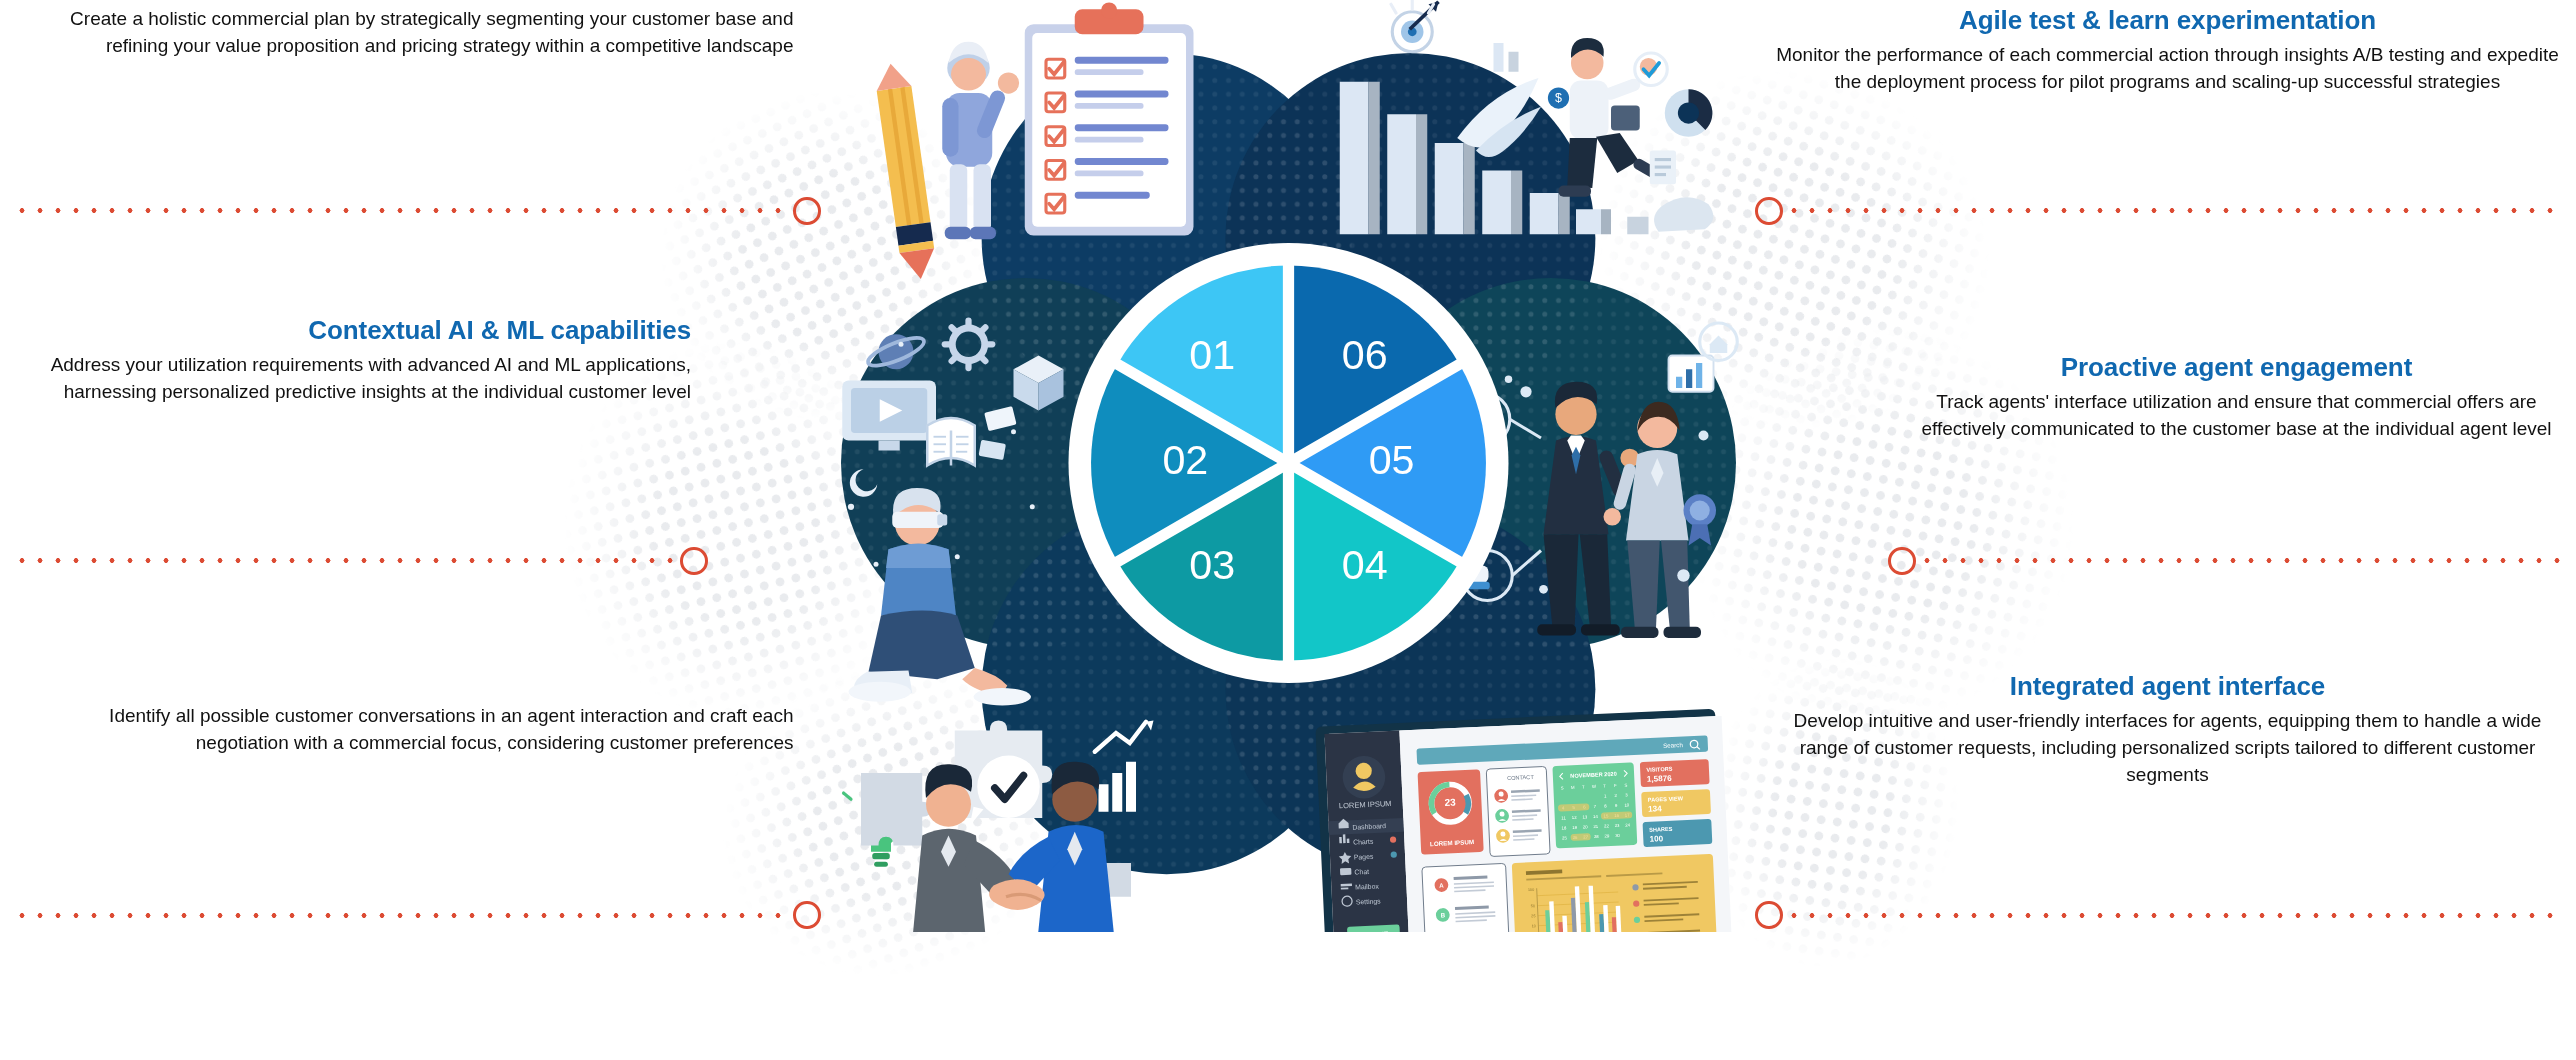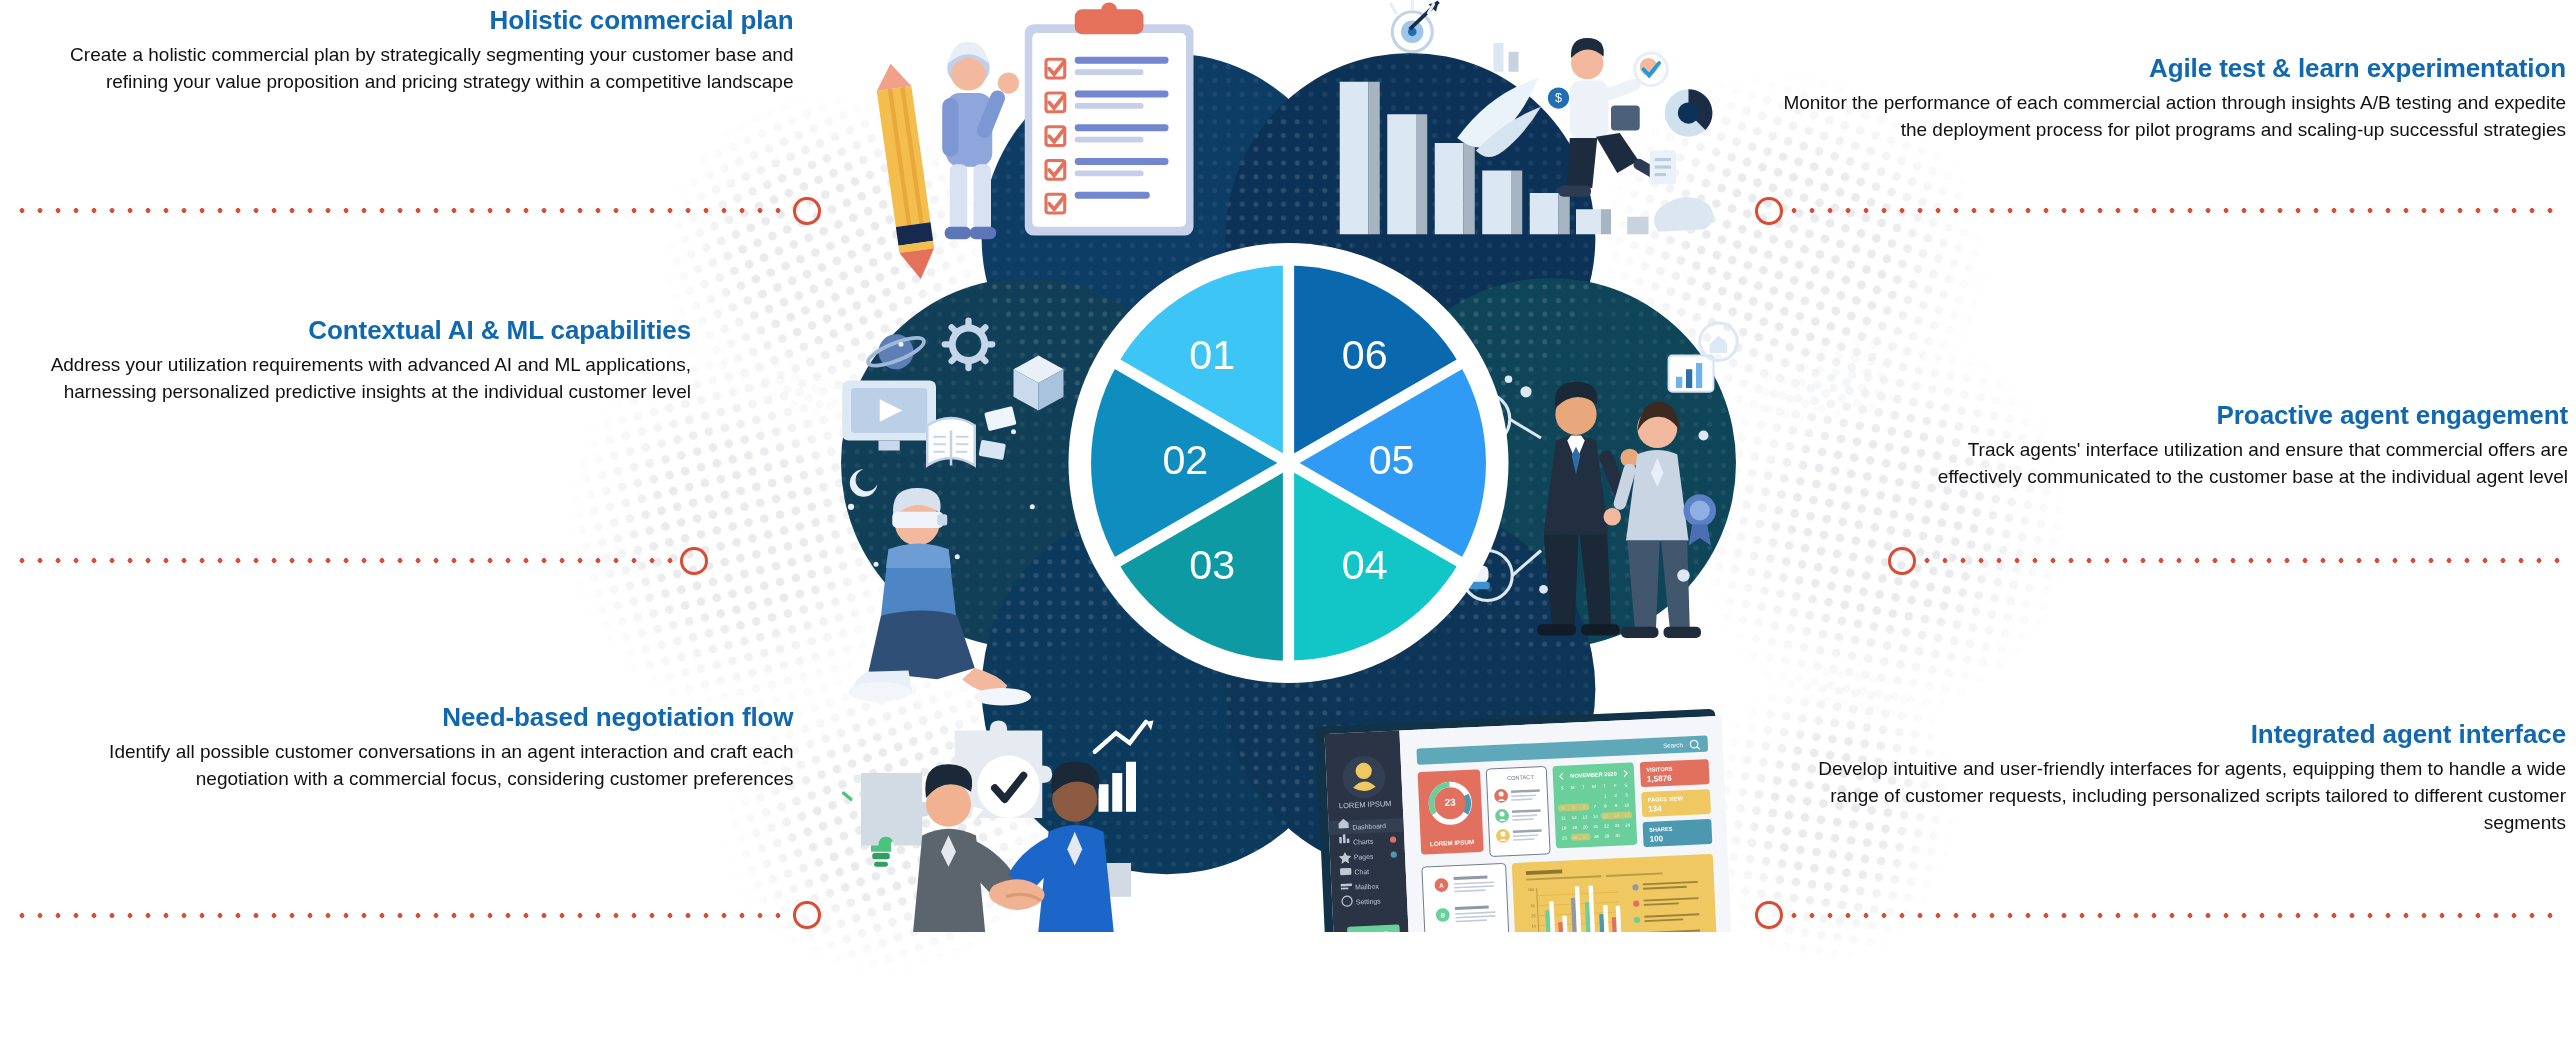--- a/index.html
+++ b/index.html
@@ -75,21 +75,21 @@
     margin-bottom: 7.5px;
     white-space: nowrap;
   }
   .block p {
     color: #111111;
     font-size: 19px;
     line-height: 1.42;
     font-weight: 400;
   }
   .align-right { text-align: right; }
-  .align-left  { text-align: right; margin-top: 48px; }
+  .align-left  { text-align: center; }
 
   
   #wheel {
     position: absolute;
     left: 826px; top: -6.3px;
     width: 925px; height: 938px;
   }
   #wheel svg { display: block; width: 100%; height: 100%; }
 
   .pie-num {
@@ -125,31 +125,29 @@
   <div class="dot-node" style="left:1755px;top:197px;"></div>
   <div class="dot-rule" style="left:1785px;top:205px;  width:778px;"></div>
 
   <div class="dot-node" style="left:1888px;top:547px;"></div>
   <div class="dot-rule" style="left:1918px;top:555px;  width:646px;"></div>
 
   <div class="dot-node" style="left:1755px;top:901px;"></div>
   <div class="dot-rule" style="left:1785px;top:910px; width:778px;"></div>
 
   <div class="block align-right" style="left:12.5px; top:6.3px; width:781px;">
-    <h2>Holistic commercial plan</h2>
     <p>Create a holistic commercial plan by strategically segmenting your customer base and refining your value proposition and pricing strategy within a competitive landscape</p>
   </div>
 
   <div class="block align-right" style="left:22px; top:316px; width:669px;">
     <h2>Contextual AI &amp; ML capabilities</h2>
     <p>Address your utilization requirements with advanced AI and ML applications, harnessing personalized predictive insights at the individual customer level</p>
   </div>
 
   <div class="block align-right" style="left:12.5px; top:703px; width:781px;">
-    <h2>Need-based negotiation flow</h2>
     <p>Identify all possible customer conversations in an agent interaction and craft each negotiation with a commercial focus, considering customer preferences</p>
   </div>
 
   <div class="block align-left" style="left:1769px; top:6.3px; width:797px;">
     <h2>Agile test &amp; learn experimentation</h2>
     <p>Monitor the performance of each commercial action through insights A/B testing and expedite the deployment process for pilot programs and scaling-up successful strategies</p>
   </div>
 
   <div class="block align-left" style="left:1769px; top:672px; width:797px;">
     <h2>Integrated agent interface</h2>

